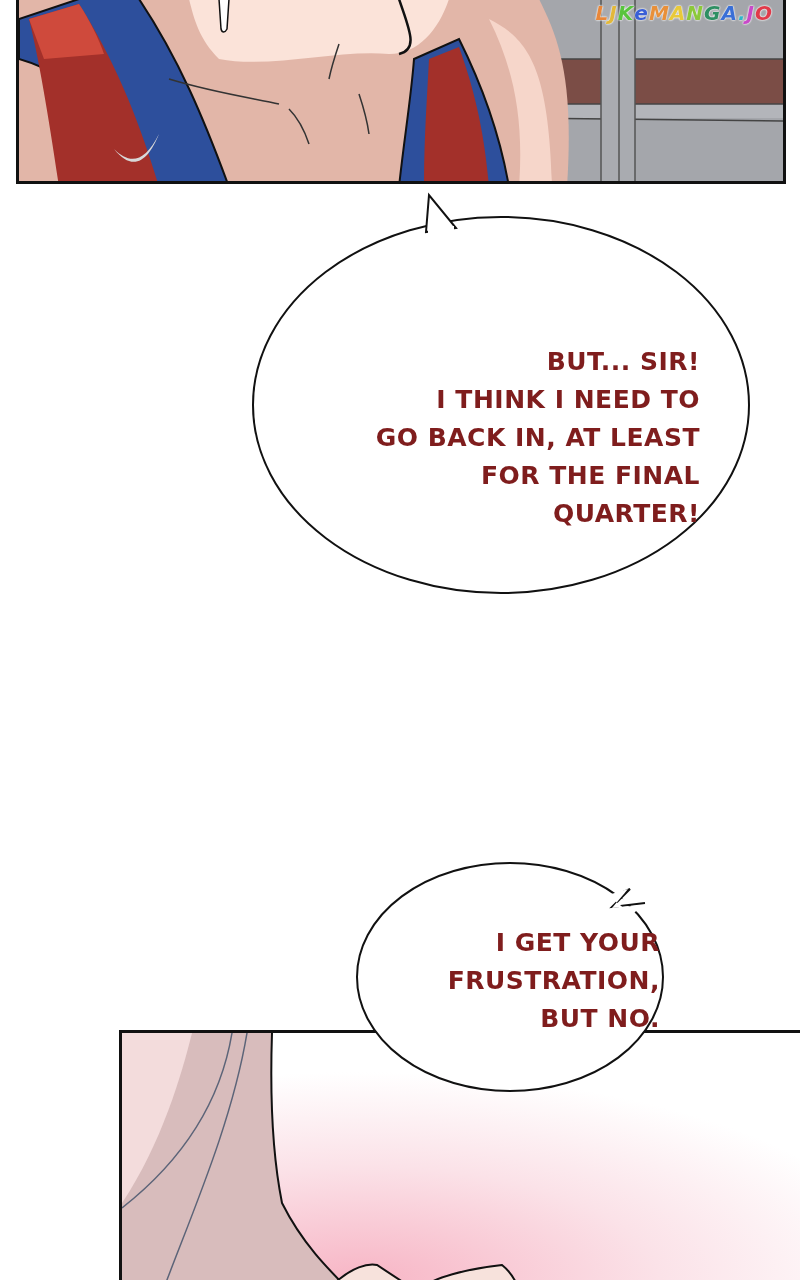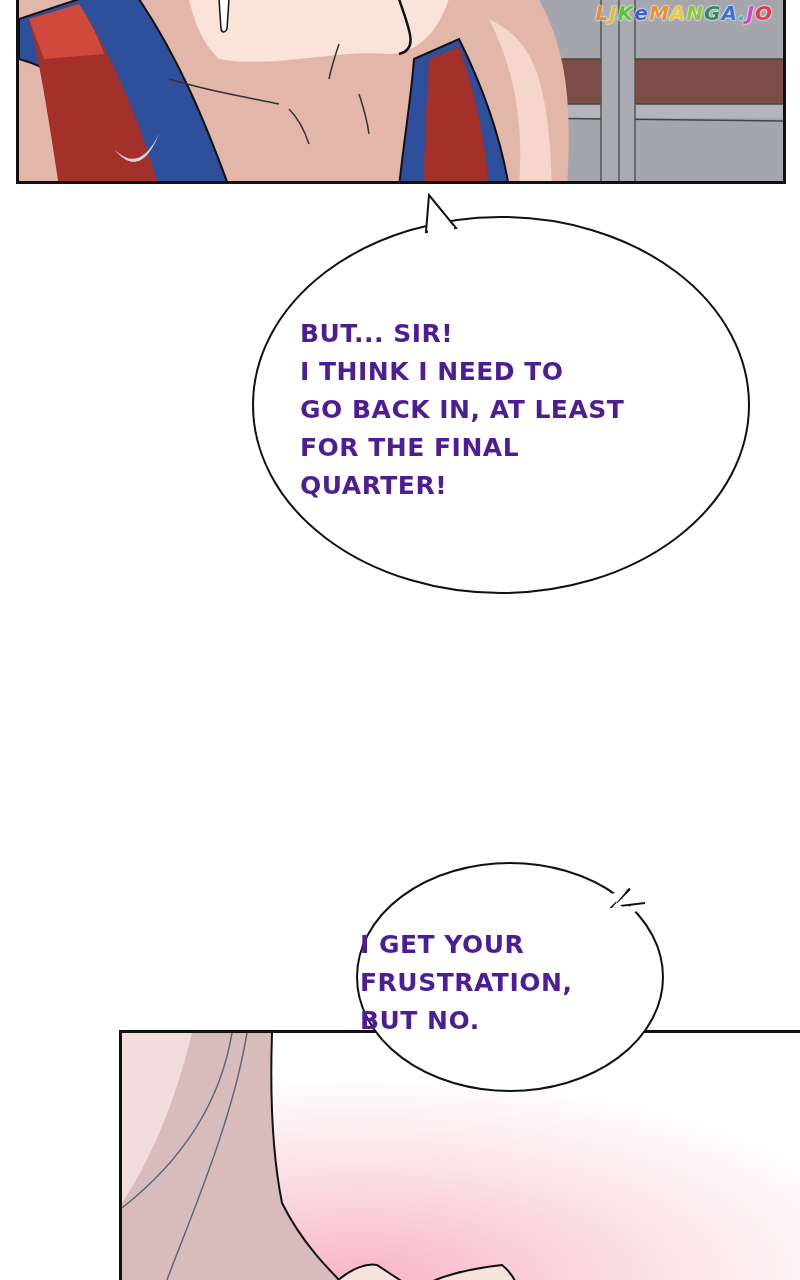--- a/index.html
+++ b/index.html
@@ -1,23 +1,23 @@
 <!DOCTYPE html>
 <html><head>
 <meta charset="utf-8">
 <style>
   html, body { margin:0; padding:0; }
   body { width:800px; height:1280px; background:#ffffff; position:relative; overflow:hidden; font-family:"DejaVu Sans", sans-serif; }
   .panel { position:absolute; overflow:hidden; box-sizing:border-box; border:3px solid #111; }
   #panel-top { left:16px; top:-4px; width:770px; height:188px; background:#e9c2b4; }
   #panel-bottom { left:119px; top:1030px; width:681px; height:260px; border-right:none; border-bottom:none; background:#fff; }
   .bubble-svg { position:absolute; }
-  .bubble-text { position:absolute; text-align:left; color:#4c1d95; font-weight:bold; letter-spacing:0.5px; white-space:pre-line; font-family:"DejaVu Sans", sans-serif; }
+  .bubble-text { position:absolute; text-align:right; color:#7f1d1d; font-weight:bold; letter-spacing:0.5px; white-space:pre-line; font-family:"DejaVu Sans", sans-serif;margin-top:28px; }
   #bubble1-text { left:300px; top:315px; width:400px; font-size:25px; line-height:38px; }
-  #bubble2-text { left:360px; top:926px; width:300px; font-size:25px; line-height:38px; }
+  #bubble2-text { left:360px; top:896px; width:300px; font-size:25px; line-height:38px; }
   .watermark { position:absolute; right:10px; top:2px; font-size:20px; font-weight:bold; font-style:italic; letter-spacing:1px; font-family:"DejaVu Sans", sans-serif; text-shadow:0 0 2px #fff, 0 0 2px #fff; }
   .watermark span { display:inline-block; }
 </style>
 </head>
 <body>
 
 <div class="panel" id="panel-top">
   <svg width="770" height="188" viewBox="0 0 770 188" style="position:absolute;left:0;top:0">
 
     <rect x="500" y="0" width="270" height="188" fill="#a4a6ab"></rect>

